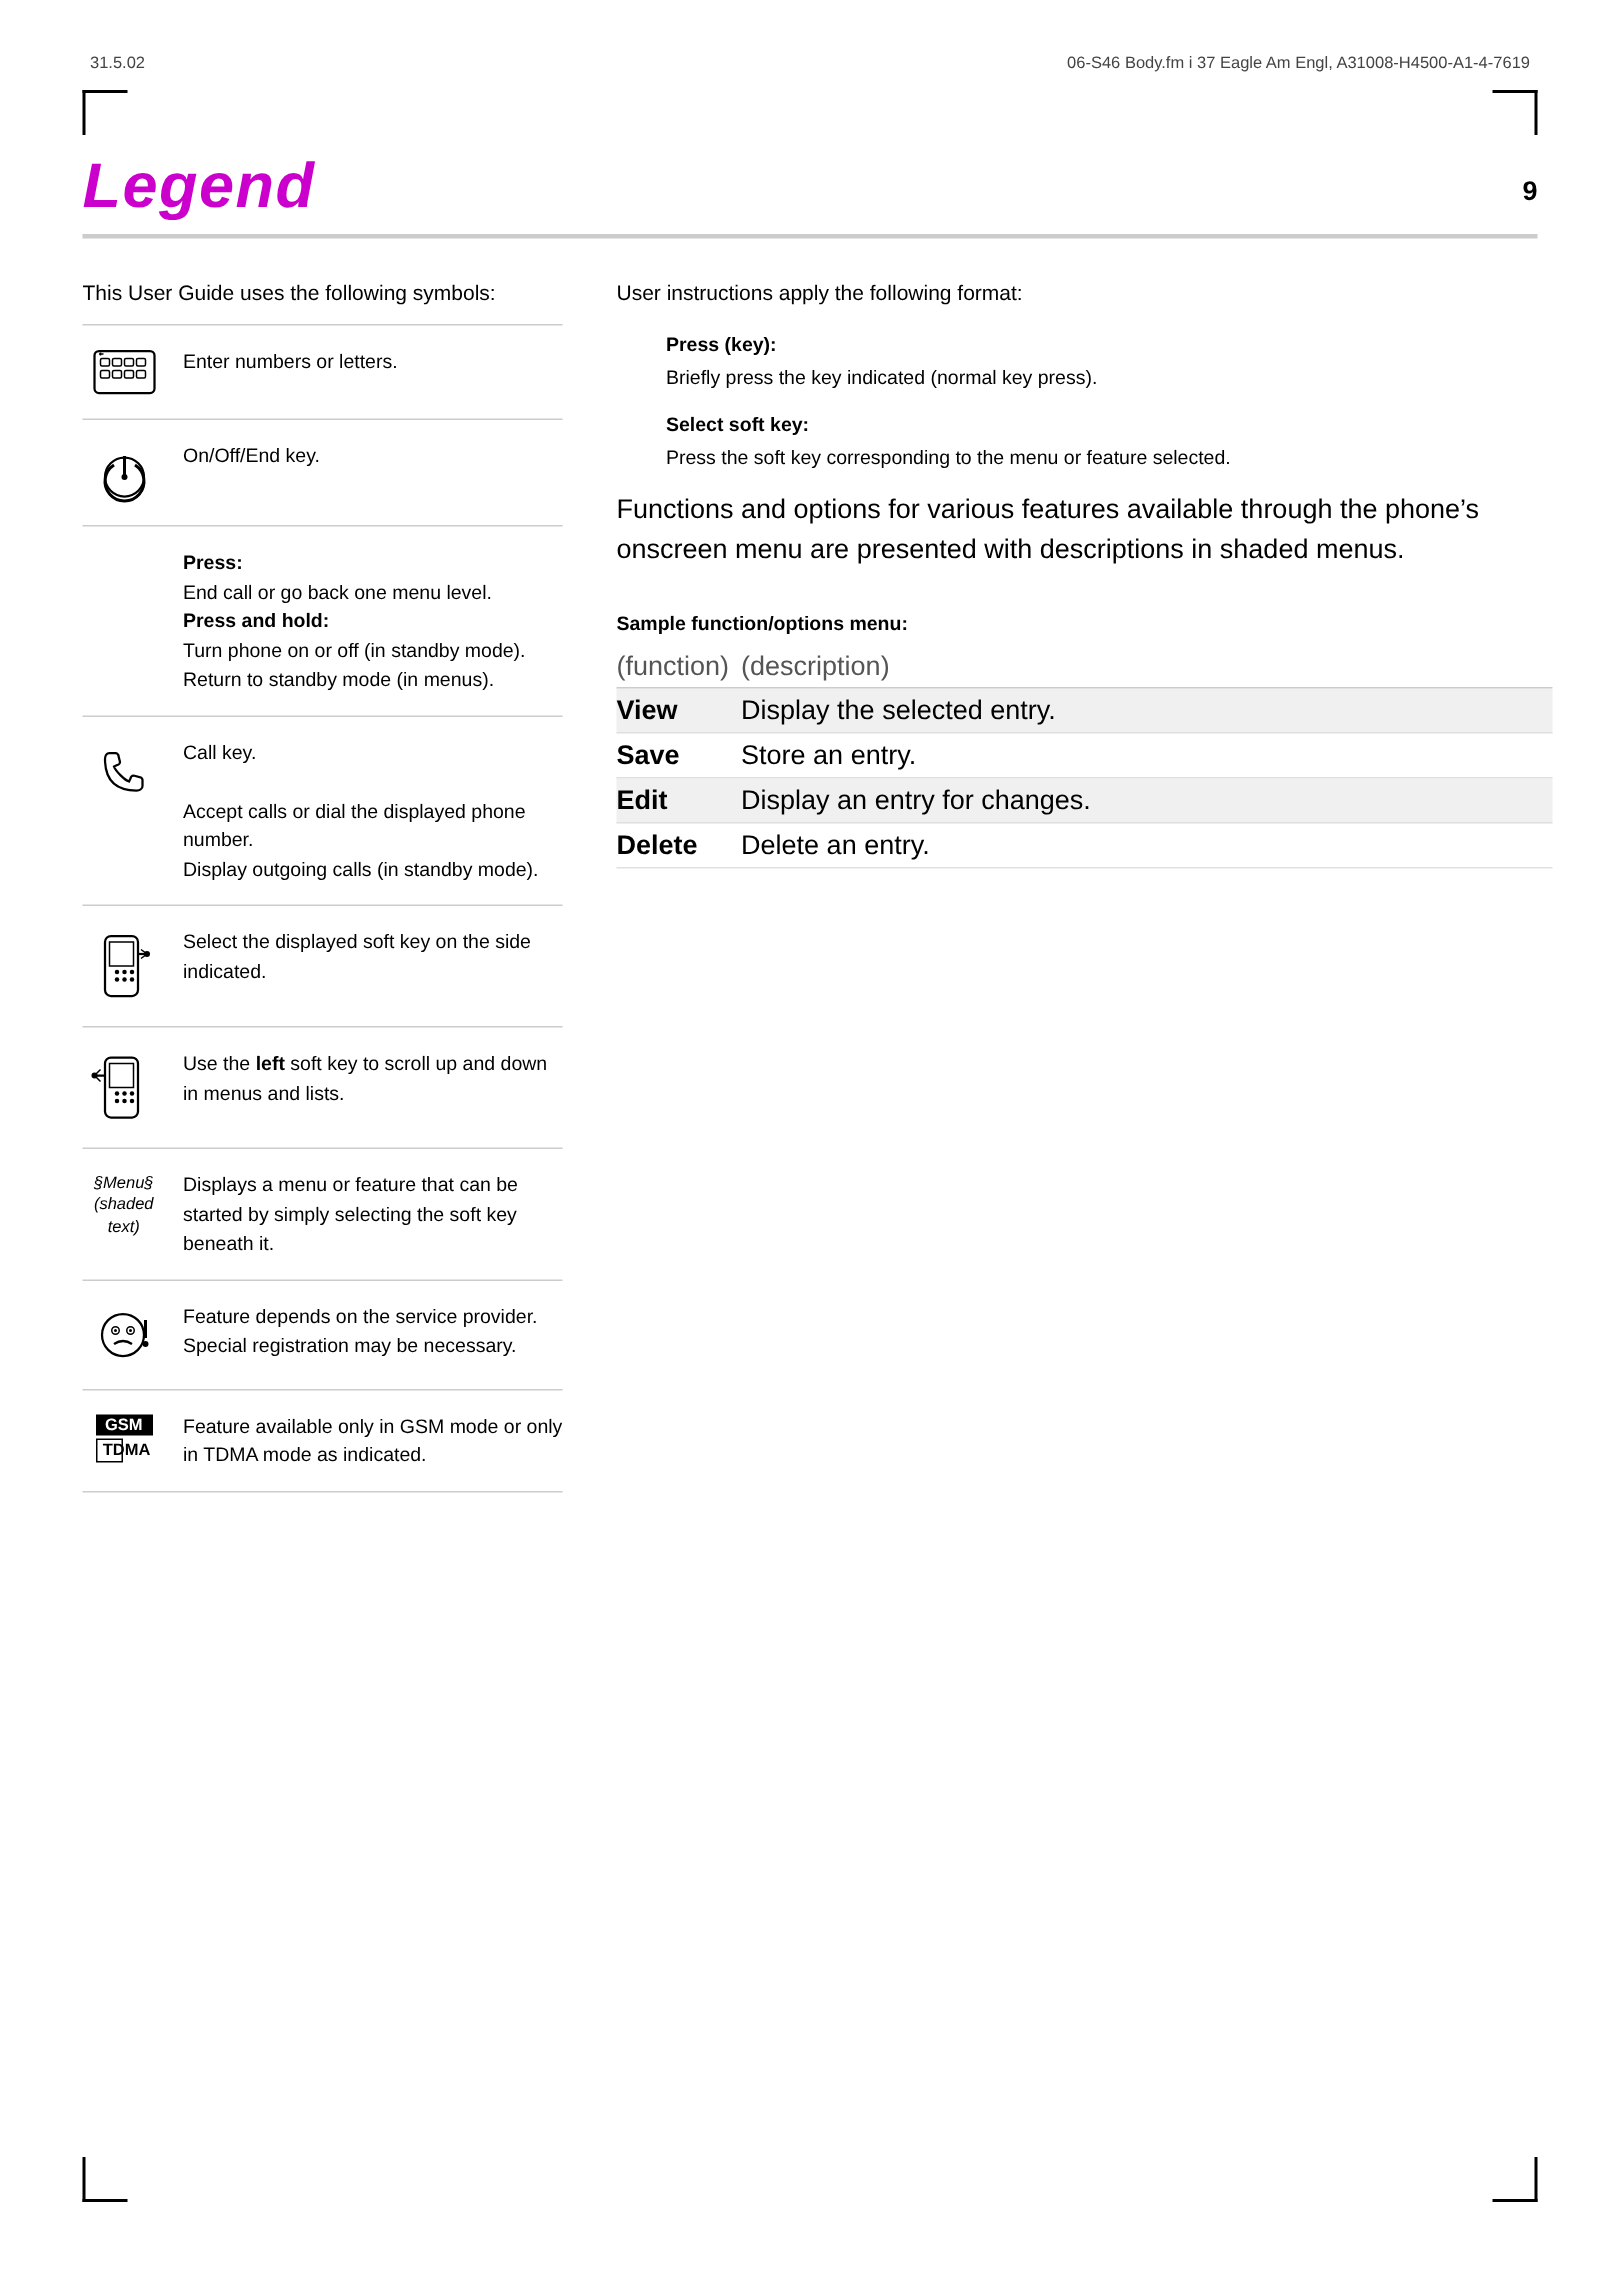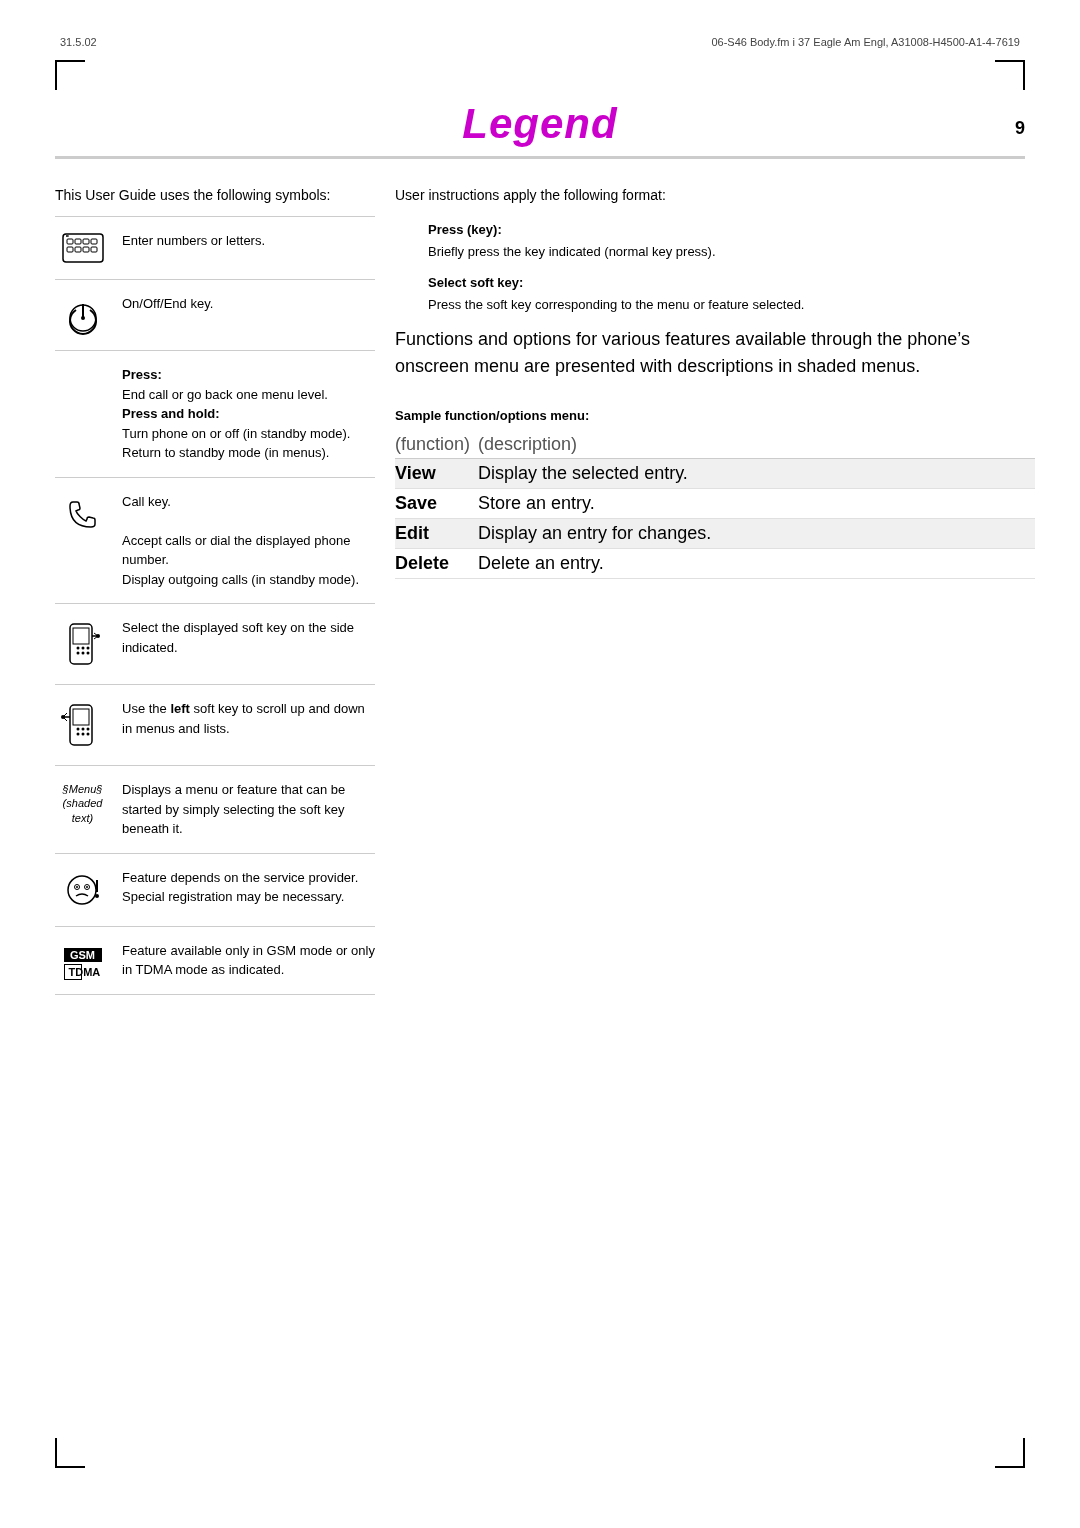--- a/index.html
+++ b/index.html
@@ -103,21 +103,21 @@
     .title-section {
       position: absolute;
       top: 100px;
       left: 55px;
       right: 55px;
     }
 
     .title-bar {
       display: flex;
       align-items: center;
-      justify-content: center;
+      justify-content: flex-start;
       border-bottom: 3px solid #ccc;
       padding-bottom: 8px;
       position: relative;
     }
 
     .page-title {
       font-size: 42px;
       font-weight: bold;
       color: #cc00cc;
       font-style: italic;
@@ -134,21 +134,21 @@
       color: #000;
     }
 
     
     .main-content {
       position: absolute;
       top: 185px;
       left: 55px;
       right: 45px;
       display: flex;
-      gap: 20px;
+      gap: 36px;
     }
 
     
     .left-column {
       width: 320px;
       flex-shrink: 0;
     }
 
     .intro-text {
       font-size: 14px;
@@ -284,21 +284,20 @@
       margin-top: 44px;
     }
 
     .func-name {
       font-weight: bold;
       width: 70px;
     }
 
     .last-symbol-row {
       border-bottom: 1px solid #ccc;
-      align-items: flex-end;
     }
   </style>
 </head>
 <body>
 
 <div class="page-container">
 
   <div class="corner-tl"></div>
   <div class="corner-tl-h"></div>
   <div class="corner-tr"></div>

